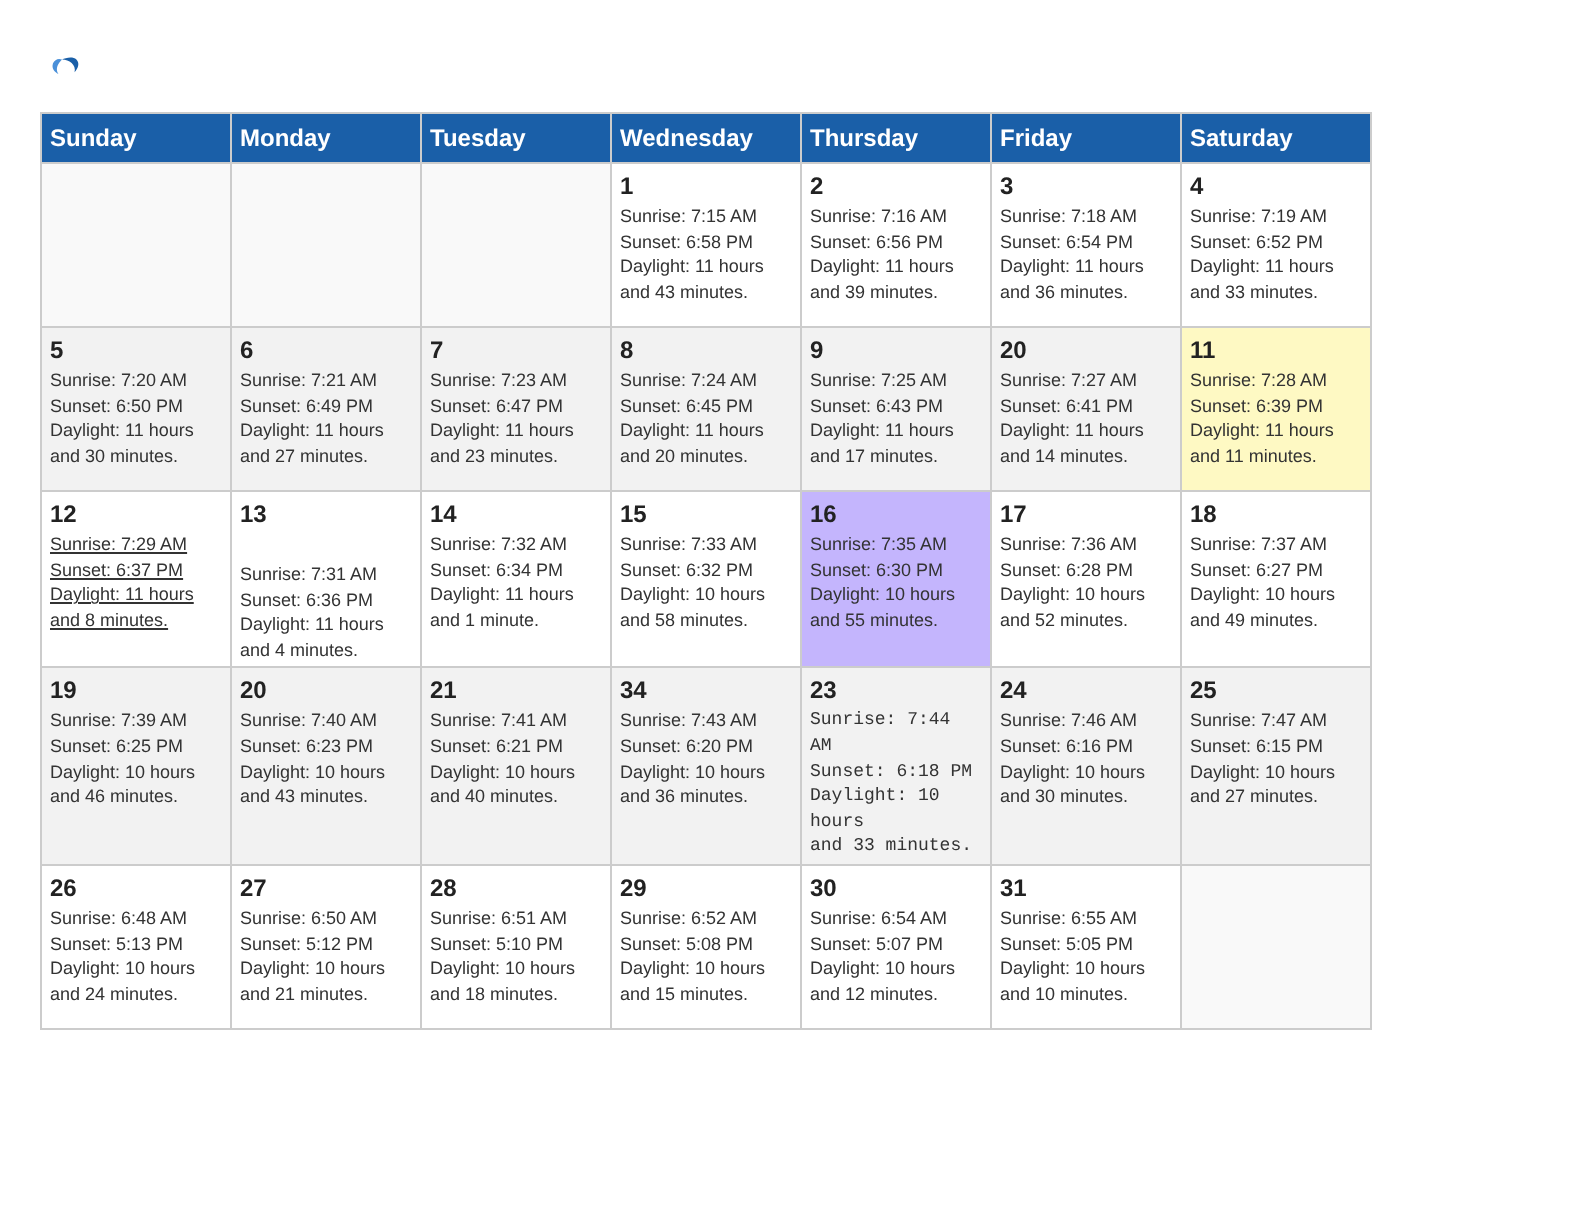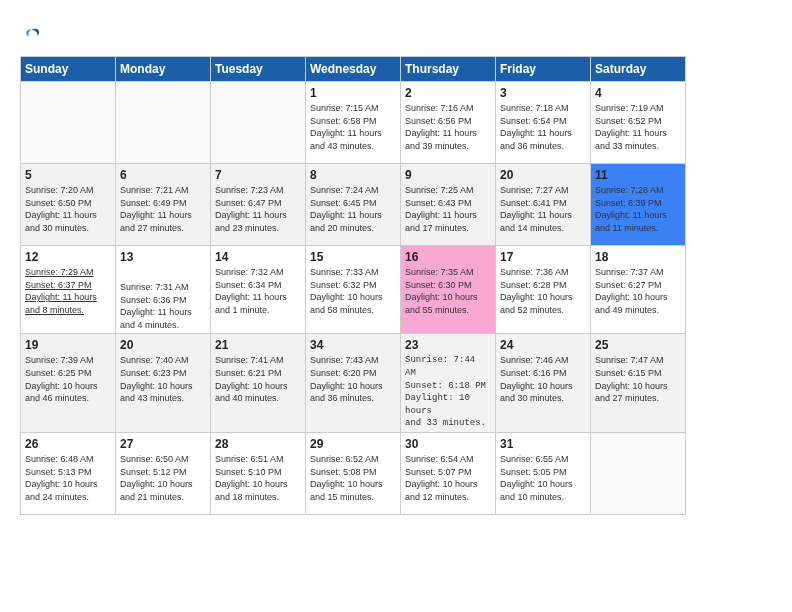--- a/index.html
+++ b/index.html
@@ -201,21 +201,21 @@
 Daylight: 11 hours
 and 17 minutes.</div>
           </td>
           <td style="background: rgb(242, 242, 242);">
             <span class="day-number">20</span>
             <div class="day-info" style="white-space: pre-line;">Sunrise: 7:27 AM
 Sunset: 6:41 PM
 Daylight: 11 hours
 and 14 minutes.</div>
           </td>
-          <td style="background: #3b82f6;">
+          <td style="background: #fef9c3;">
             <span class="day-number">11</span>
             <div class="day-info" style="white-space: pre-line;">Sunrise: 7:28 AM
 Sunset: 6:39 PM
 Daylight: 11 hours
 and 11 minutes.</div>
           </td>
         </tr>
         <tr>
           <td style="background: rgb(255, 255, 255);">
             <span class="day-number">12</span>
@@ -238,21 +238,21 @@
 Daylight: 11 hours
 and 1 minute.</div>
           </td>
           <td style="background: rgb(255, 255, 255);">
             <span class="day-number">15</span>
             <div class="day-info" style="white-space: pre-line;">Sunrise: 7:33 AM
 Sunset: 6:32 PM
 Daylight: 10 hours
 and 58 minutes.</div>
           </td>
-          <td style="background: #f9a8d4;">
+          <td style="background: #c4b5fd;">
             <span class="day-number">16</span>
             <div class="day-info" style="white-space: pre-line;">Sunrise: 7:35 AM
 Sunset: 6:30 PM
 Daylight: 10 hours
 and 55 minutes.</div>
           </td>
           <td style="background: rgb(255, 255, 255);">
             <span class="day-number">17</span>
             <div class="day-info" style="white-space: pre-line;">Sunrise: 7:36 AM
 Sunset: 6:28 PM

